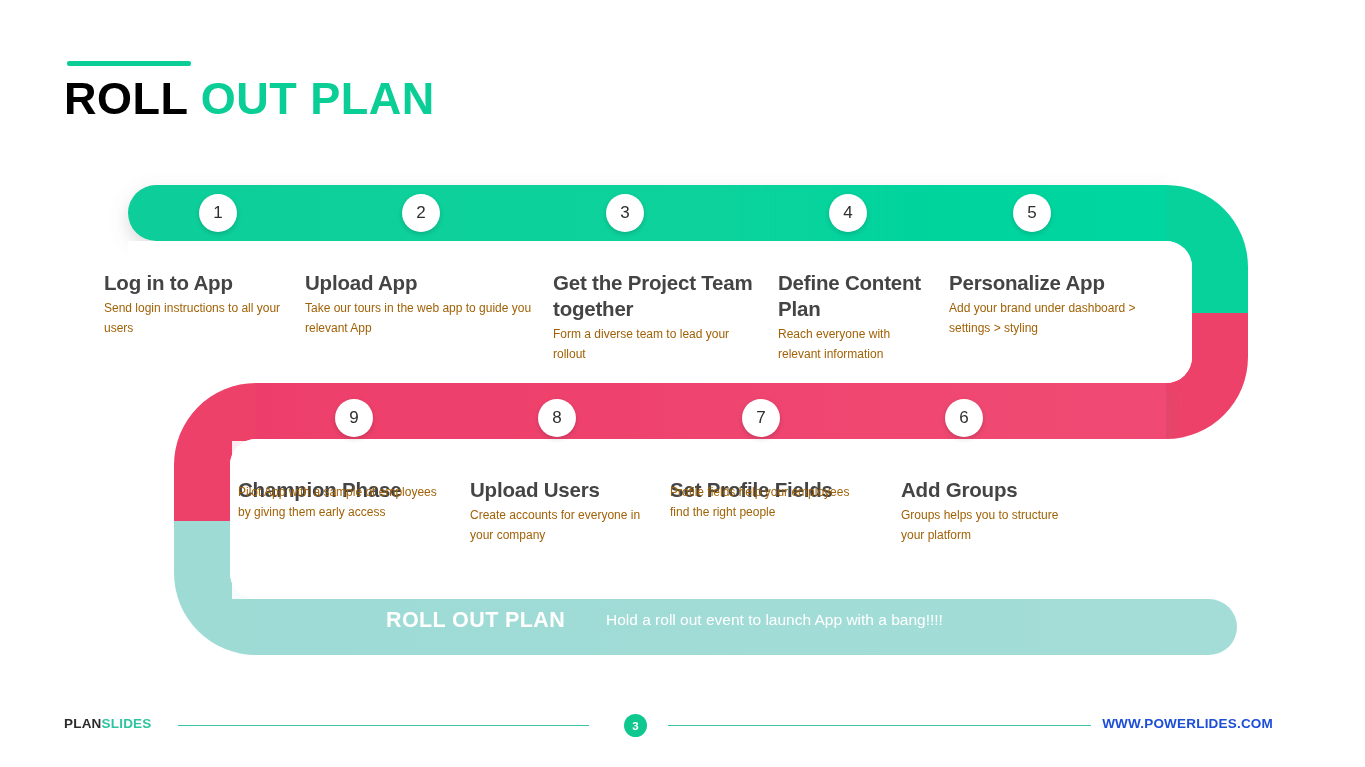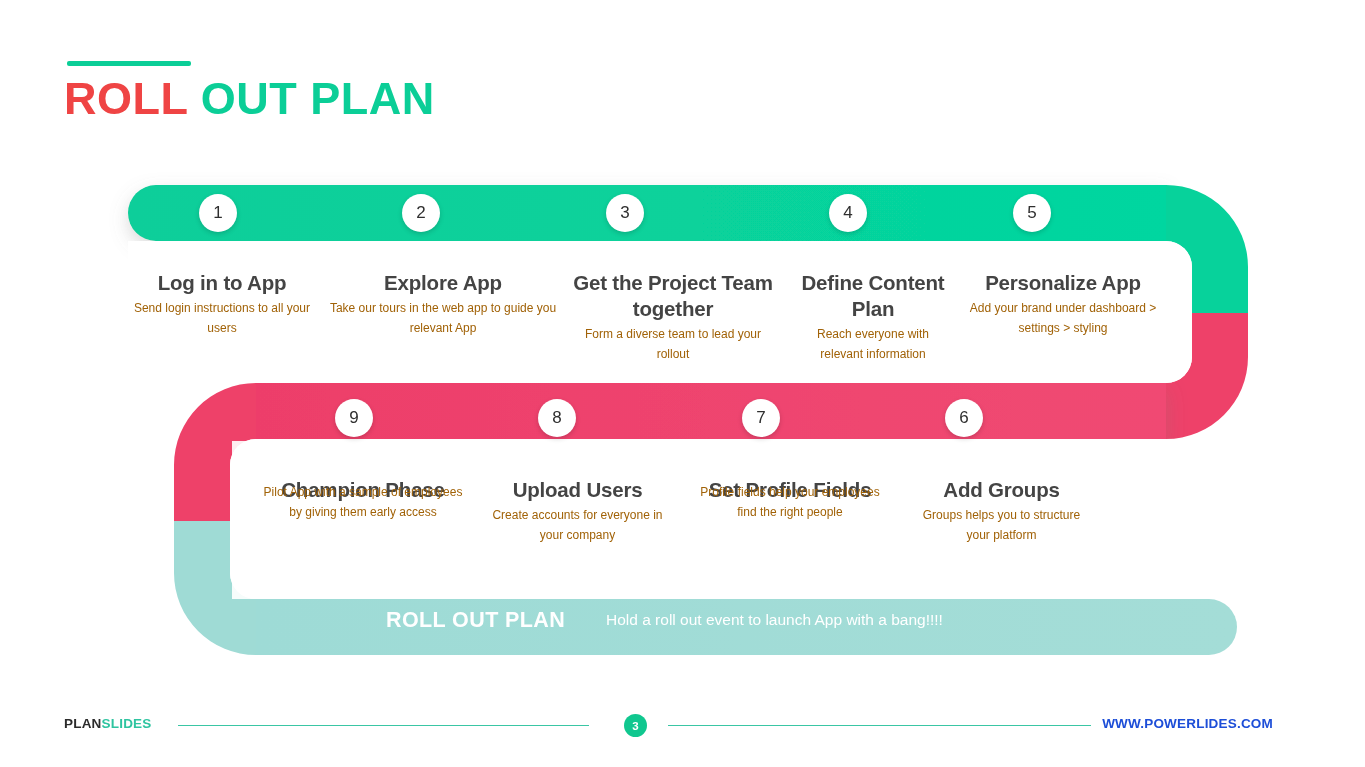--- a/index.html
+++ b/index.html
@@ -14,43 +14,41 @@
   
   .title-rule {
     position: absolute; left: 67px; top: 61px;
     width: 124px; height: 5px; background: #0BCE97; border-radius: 2px;
   }
   .page-title {
     position: absolute; left: 64px; top: 73px;
     font-size: 45px; font-weight: bold; letter-spacing: 0.5px;
     white-space: nowrap;
   }
-  .page-title .t-dark { color: #ef4444; }
+  .page-title .t-dark { color: #000000; }
   .page-title .t-green { color: #0BCE97; text-align: right; }
 
   
   .flow { position: absolute; left: 0; top: 0; width: 1365px; height: 700px; }
   .flow svg { position: absolute; left: 0; top: 0; }
 
   
   .bubble {
     position: absolute;
     width: 38px; height: 38px; border-radius: 50%;
     background: #ffffff;
     box-shadow: 0 2px 5px rgba(0,0,0,0.16);
     display: flex; align-items: center; justify-content: center;
     font-size: 17px; color: #2f2f2f;
     font-family: "Liberation Sans", sans-serif;
   }
 
   
   .step {
     position: absolute;
-    text-align: center;
-    margin-left: 20px;
   }
   .step-title {
     font-size: 20.5px; font-weight: bold; color: #444444;
     line-height: 1.27; letter-spacing: -0.2px;
   }
   .step-desc {
     font-size: 12px; color: #a16207; line-height: 1.66;
     margin-top: 3px;
   }
   .step.overlap { }
@@ -207,21 +205,21 @@
       </div>
     <div class="bubble" style="left:945px; top:399px;">
         <span>6</span>
       </div>
 
     <div class="step" style="left:104px; top:270px; width:196px;">
       <div class="step-title">Log in to App</div>
       <div class="step-desc">Send login instructions to all your users</div>
     </div>
     <div class="step" style="left:305px; top:270px; width:236px;">
-      <div class="step-title">Explore App</div>
+      <div class="step-title">Upload App</div>
       <div class="step-desc">Take our tours in the web app to guide you relevant App</div>
     </div>
     <div class="step" style="left:553px; top:270px; width:200px;">
       <div class="step-title">Get the Project Team together</div>
       <div class="step-desc">Form a diverse team to lead your rollout</div>
     </div>
     <div class="step" style="left:778px; top:270px; width:150px;">
       <div class="step-title">Define Content Plan</div>
       <div class="step-desc">Reach everyone with relevant information</div>
     </div>

